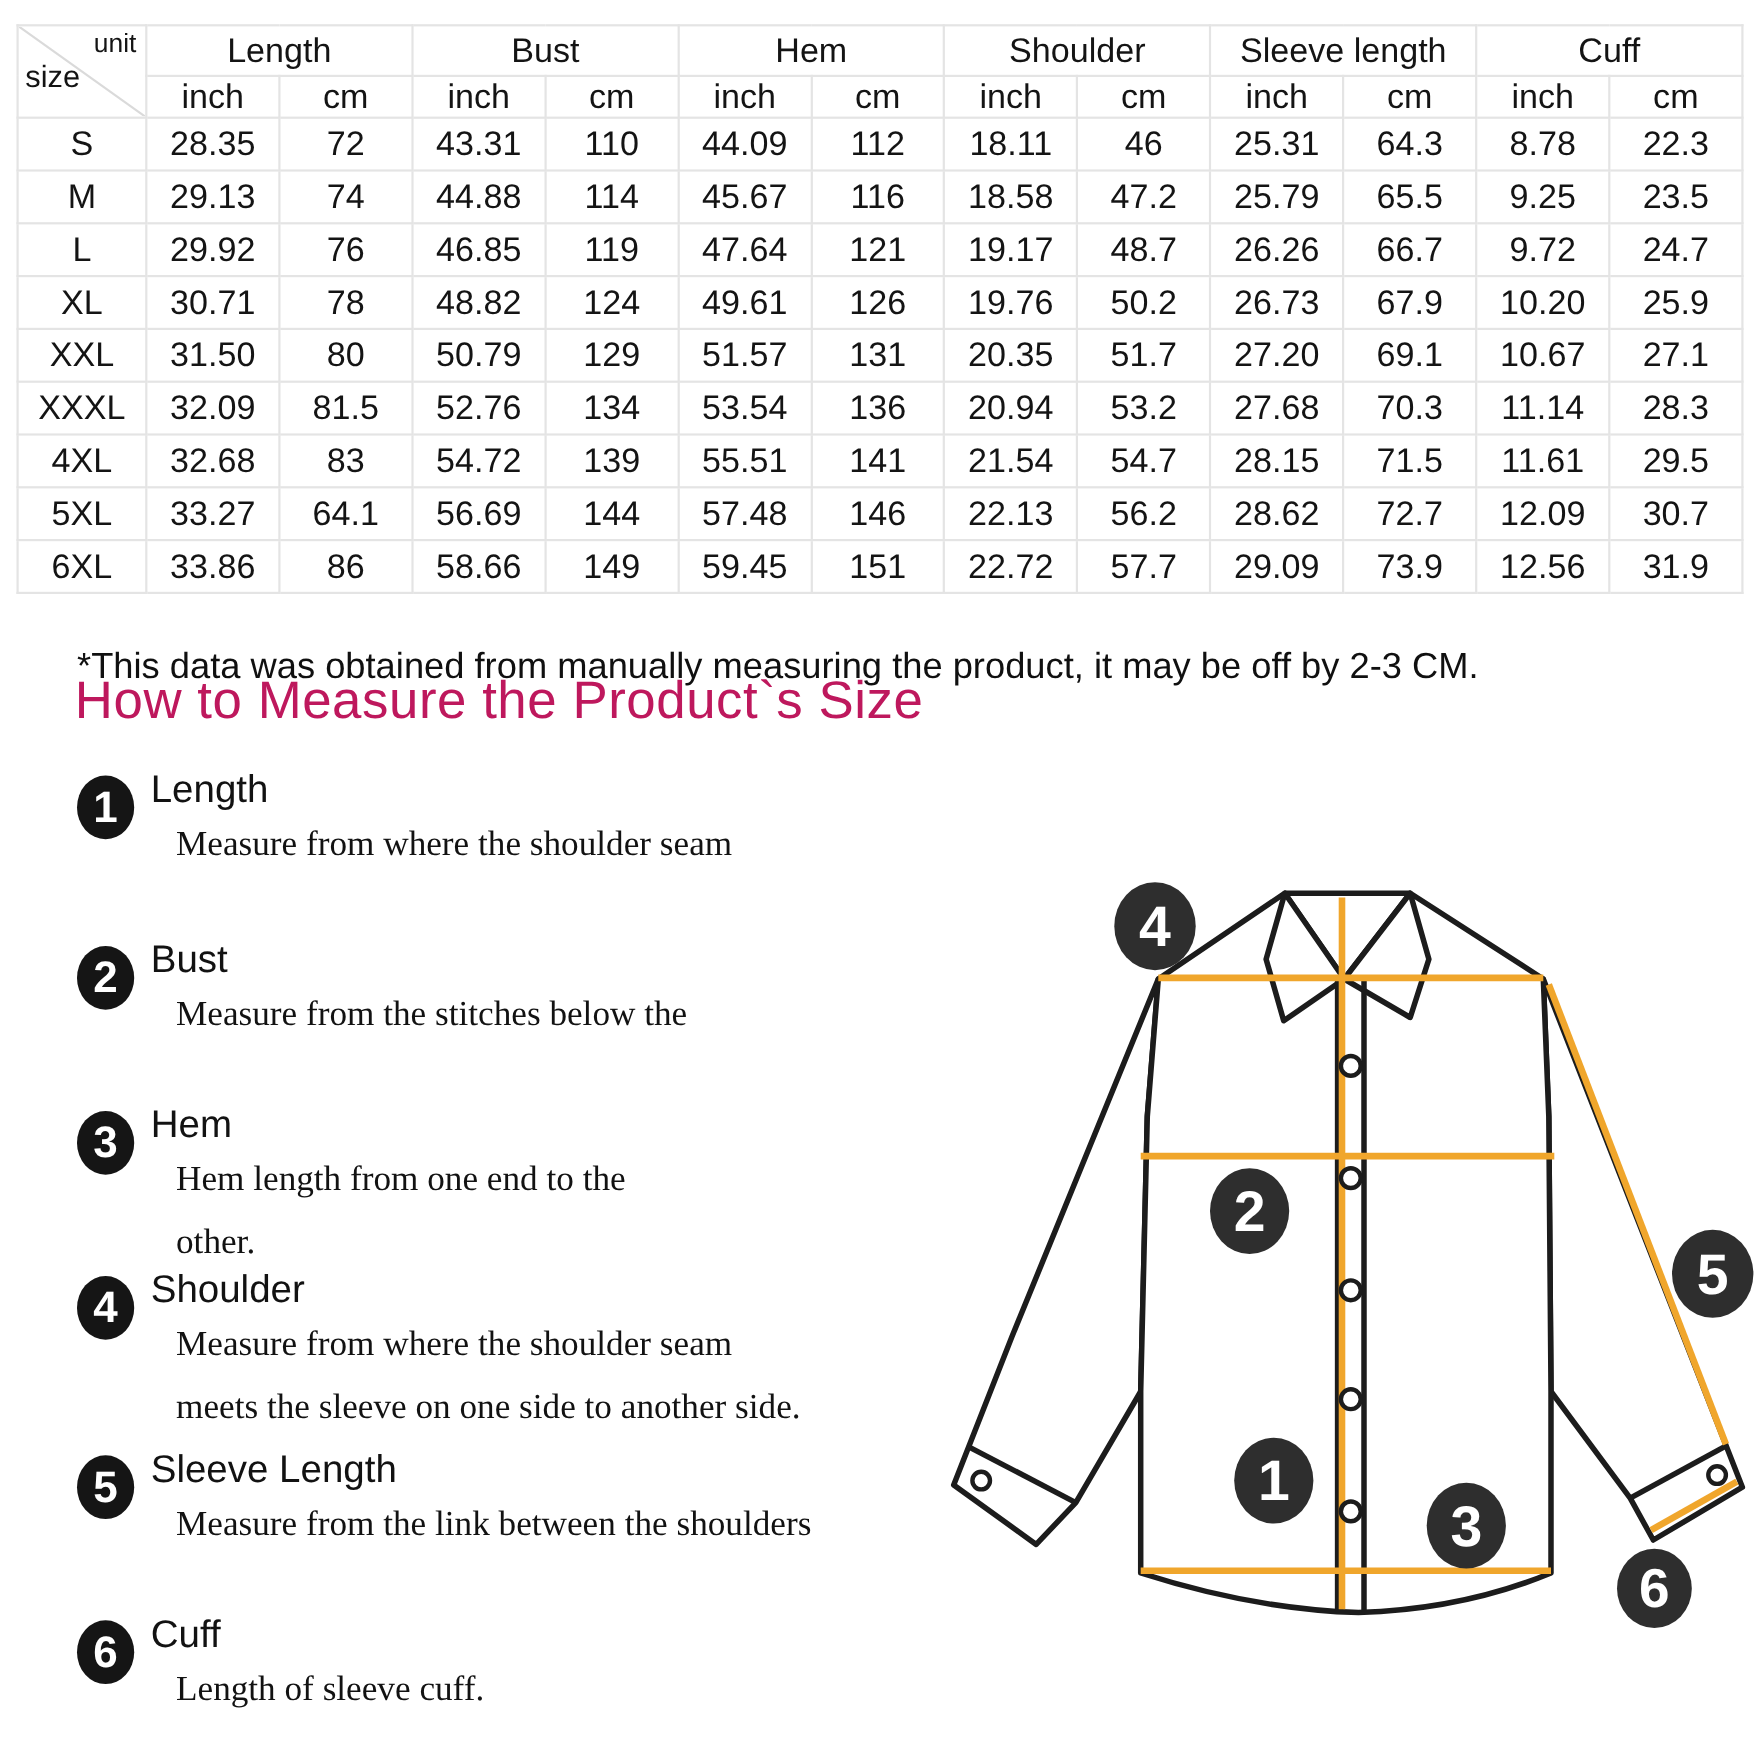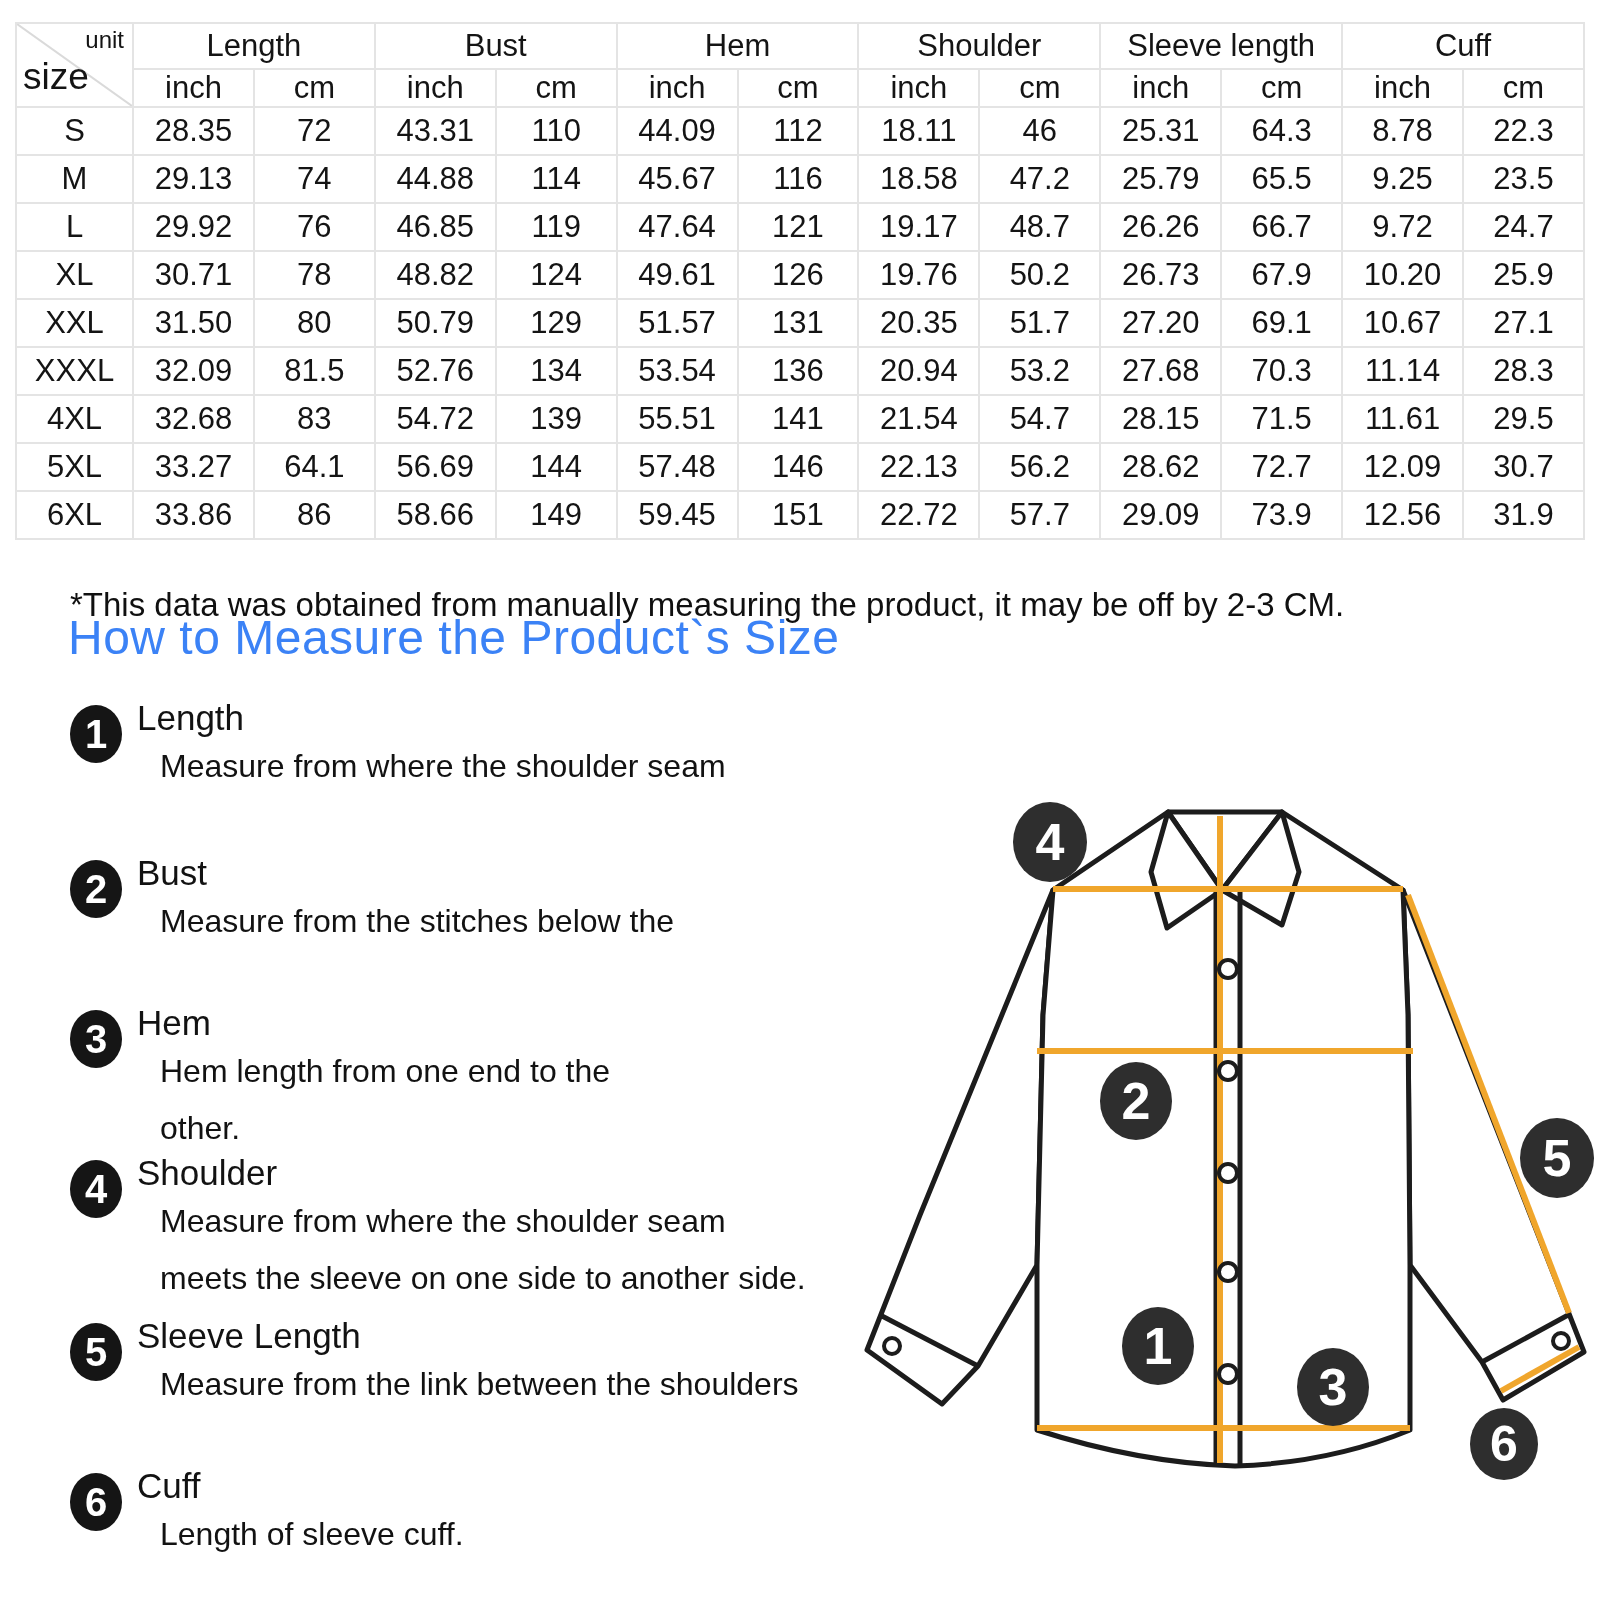--- a/index.html
+++ b/index.html
@@ -18,36 +18,36 @@
   .size-table th,.size-table td{
     border:2px solid #e4e4e4;font-weight:400;text-align:center;
     padding:0;white-space:nowrap;overflow:hidden;
   }
   .size-table thead tr.r1{height:46px;}
   .size-table thead tr.r2{height:33px;}
   .size-table tbody tr{height:48px;}
   .corner{position:relative;}
   .corner svg{position:absolute;left:0;top:0;width:100%;height:100%;}
   .corner .unit{position:absolute;top:2px;right:8px;font-size:24px;}
-  .corner .size{position:absolute;bottom:8px;left:6px;font-size:37px;}
+  .corner .size{position:absolute;bottom:20px;left:6px;font-size:28px;}
   
   .note{position:absolute;left:70px;top:586px;font-size:33px;color:#101010;text-align:center;}
   .heading{position:absolute;left:68px;top:610px;font-size:48px;font-weight:400;
-    color:#3b82f6;margin:0;letter-spacing:0.5px;}
+    color:#be185d;margin:0;letter-spacing:0.5px;}
   
   #instructions{position:absolute;left:0;top:0;width:1600px;height:1600px;}
   .instr{position:absolute;left:70px;width:1030px;}
   .lbadge{
     position:absolute;left:0;top:7px;width:52px;height:58px;
     background:#151515;border-radius:50%;color:#ffffff;
     font-size:40px;font-weight:bold;display:flex;align-items:center;justify-content:center;
   }
   .itext{margin-left:67px;}
   .ititle{font-size:35px;line-height:40px;color:#121212;}
-  .iline{font-size:32px;line-height:57px;margin-left:23px;color:#121212;white-space:nowrap;}
+  .iline{font-size:32px;line-height:57px;margin-left:23px;color:#121212;white-space:nowrap;font-family:Liberation Serif, serif;}
   
   #diagram{position:absolute;left:0;top:0;pointer-events:none;}
   #diagram text{font-family:"Liberation Sans", sans-serif;font-weight:bold;fill:#ffffff;}
 </style>
 </head>
 <body>
 
 <table class="size-table">
   <colgroup>
       <col style="width:117px">

